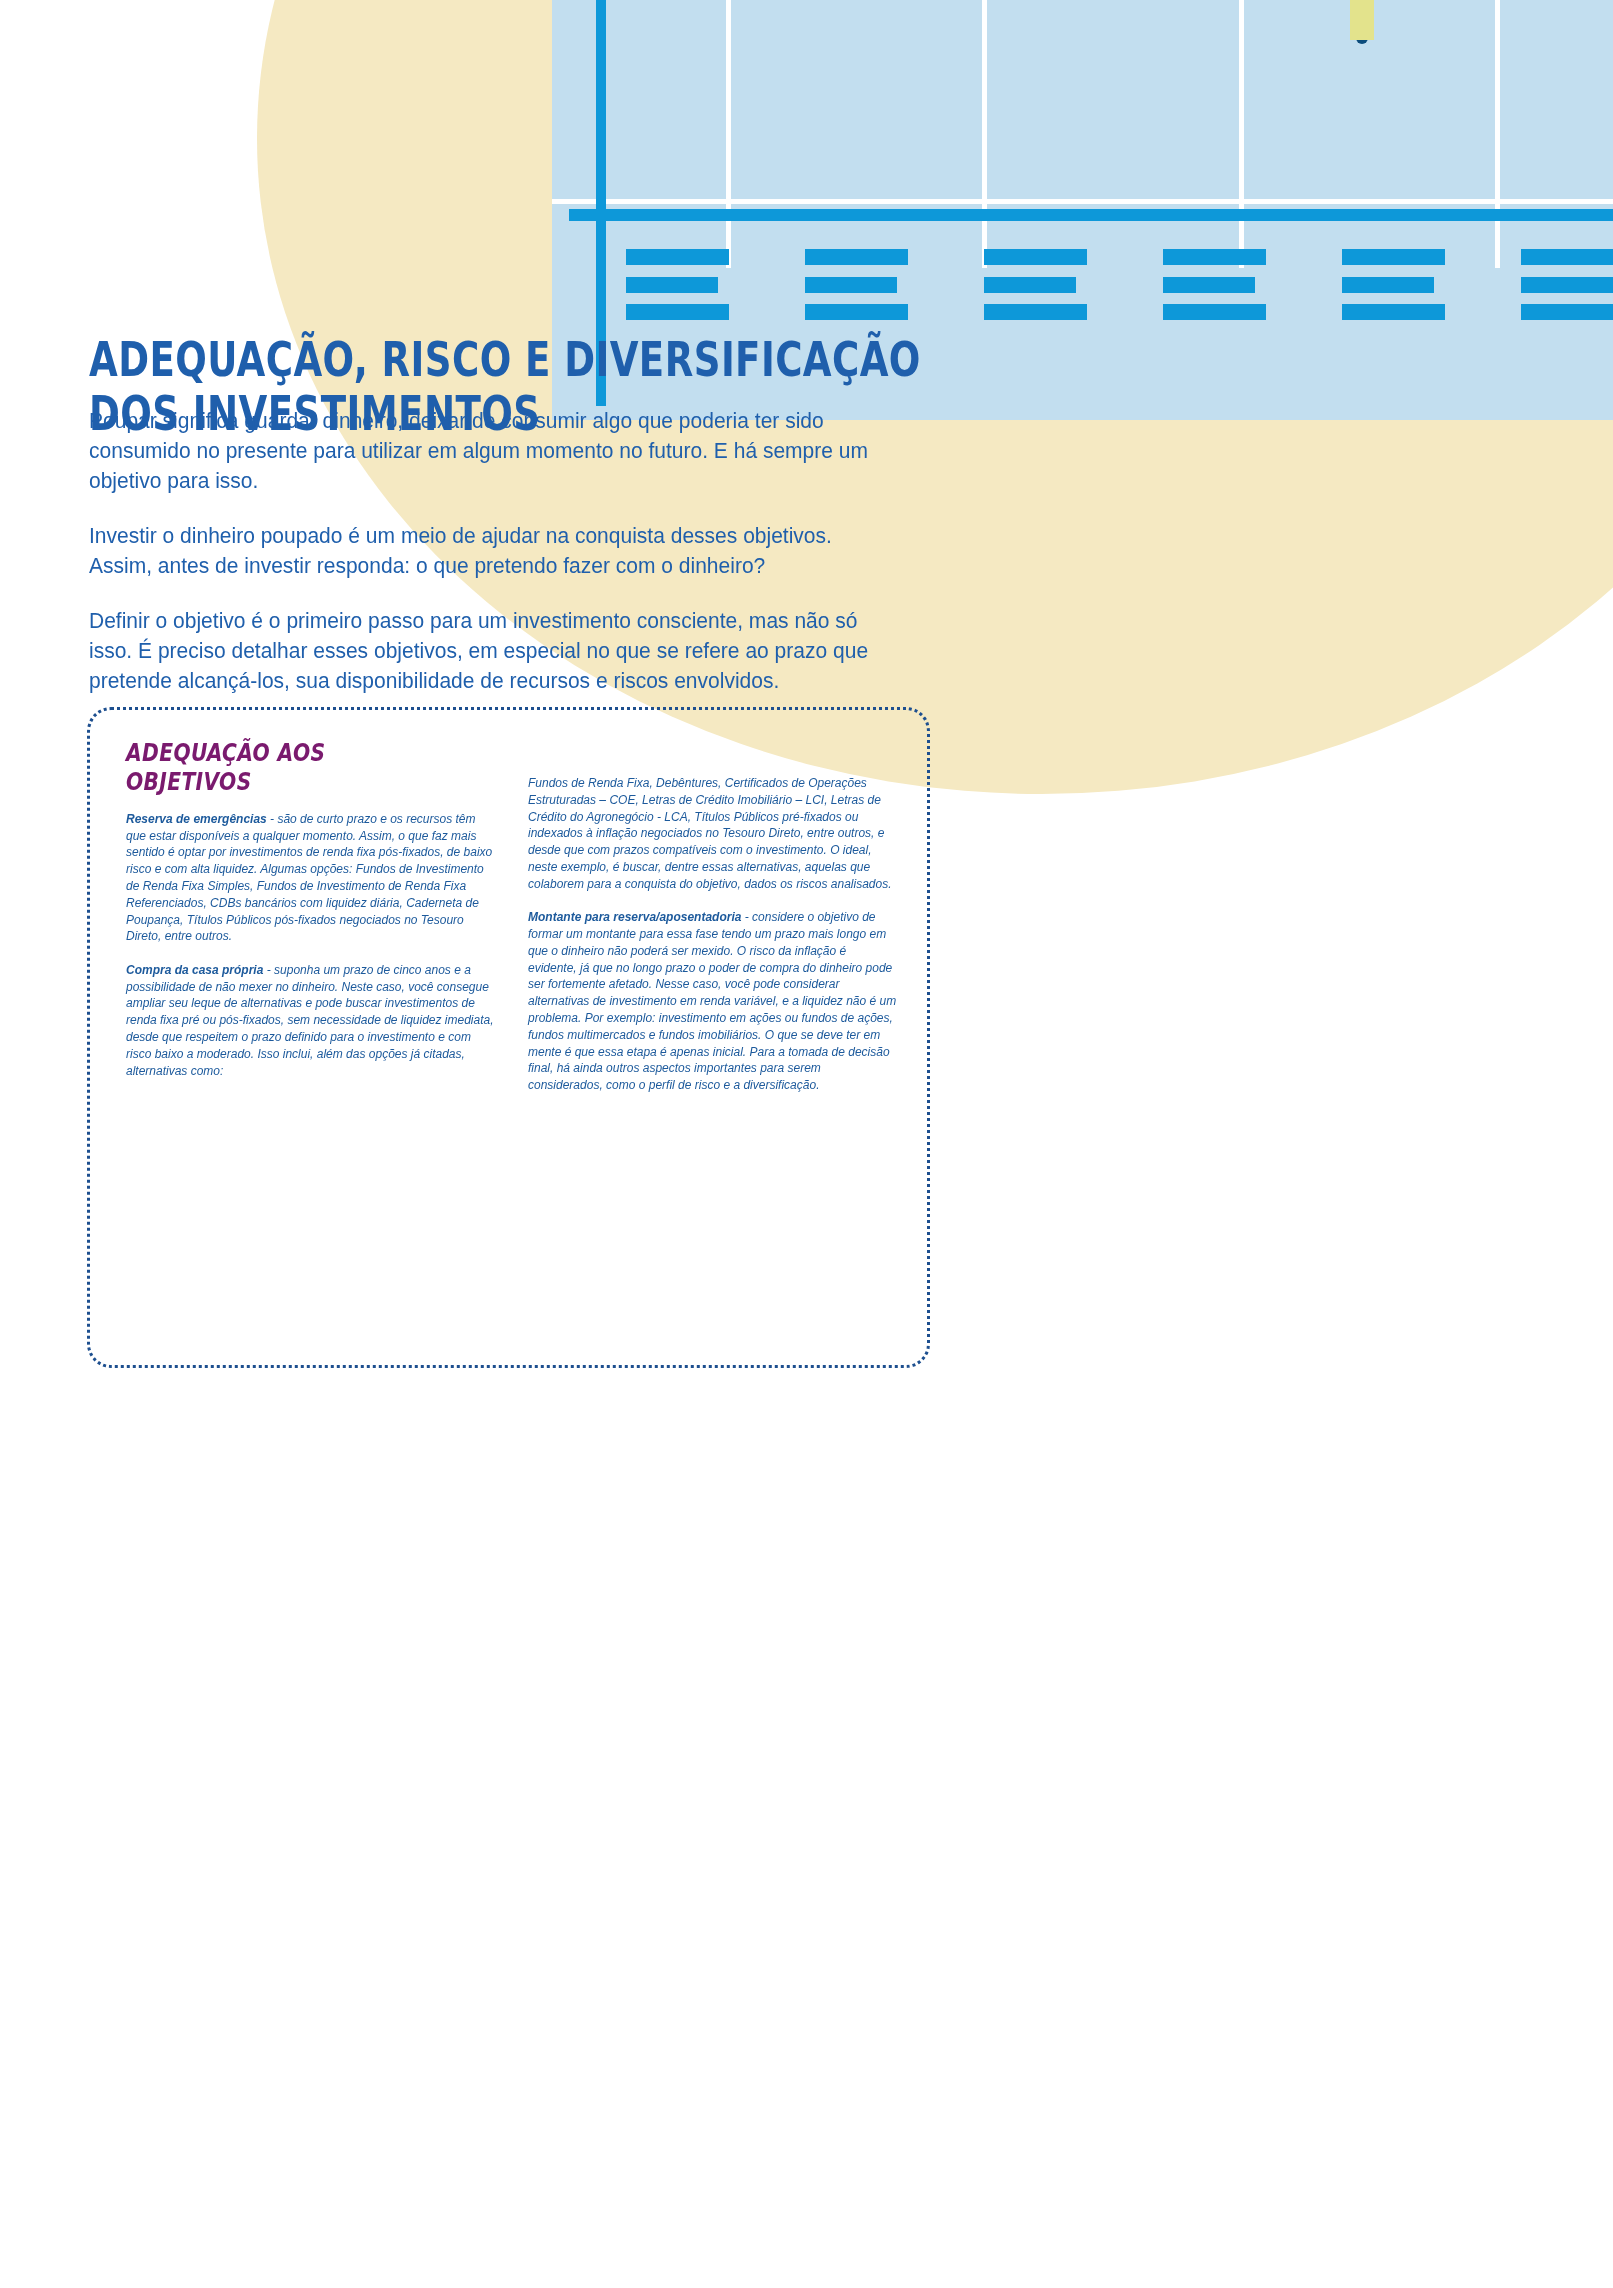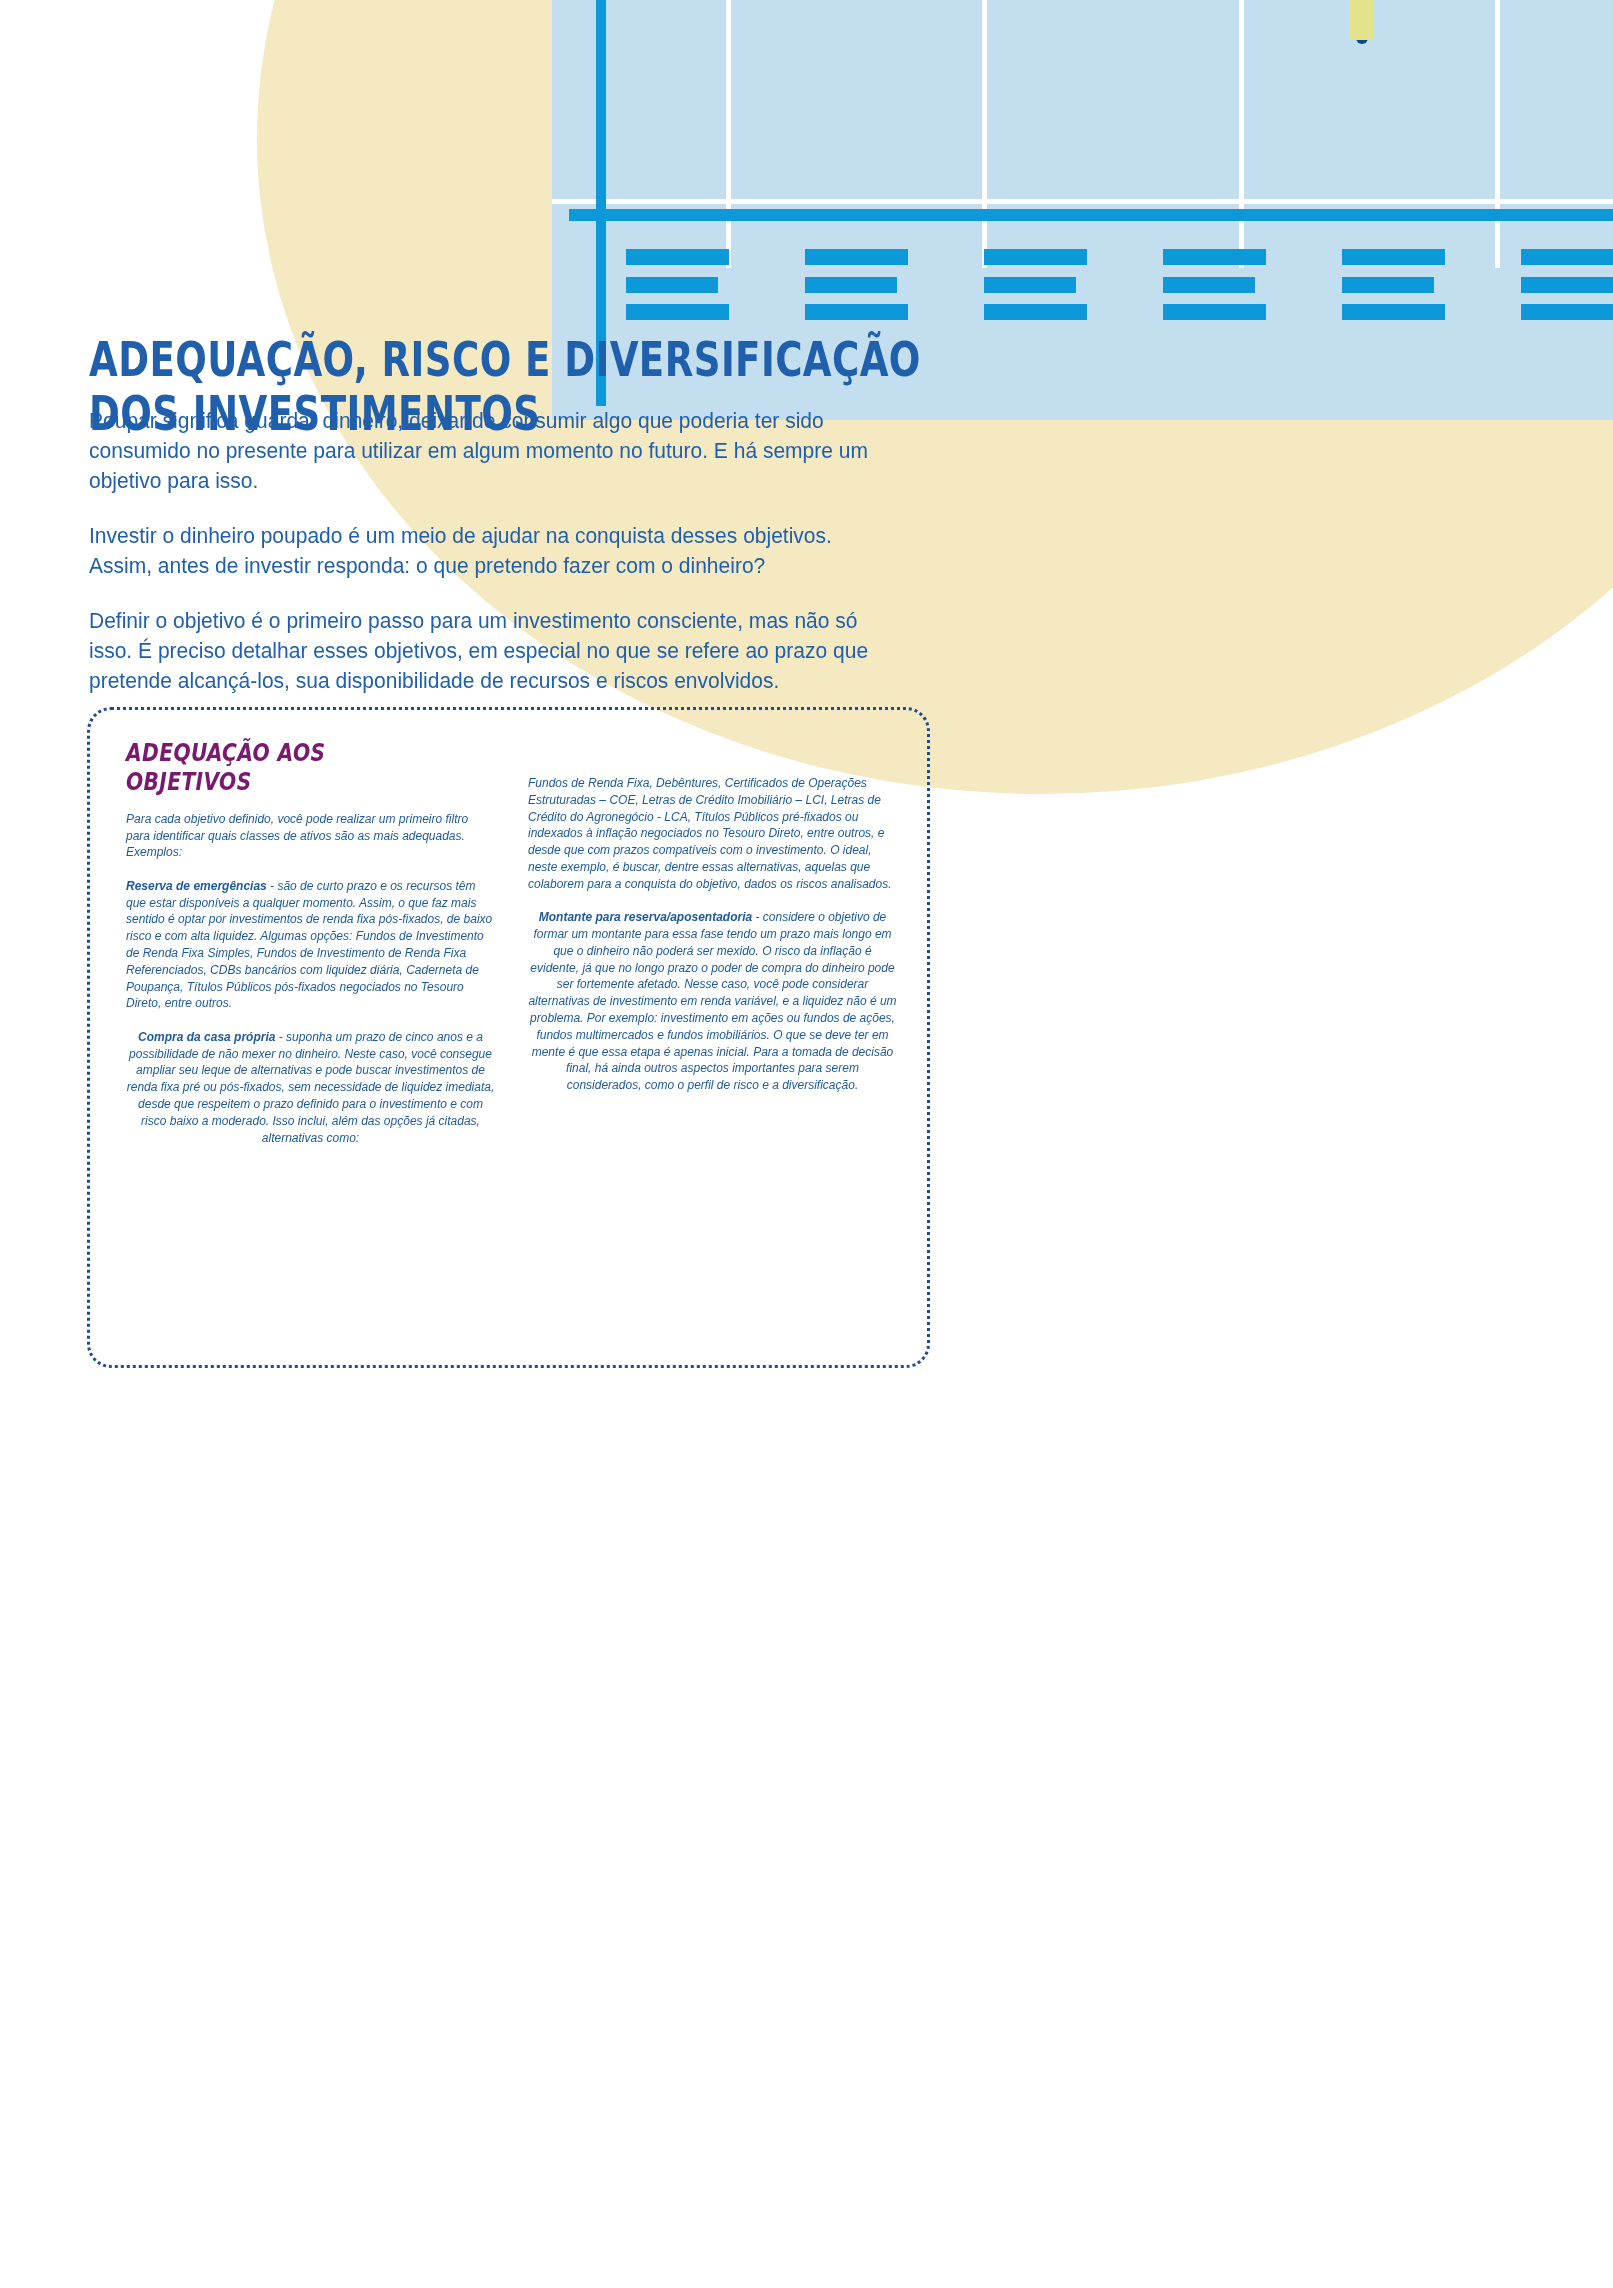--- a/index.html
+++ b/index.html
@@ -154,21 +154,21 @@
     transform: scaleX(0.9);
     transform-origin: left top;
   }
 
   .col p {
     margin: 0 0 16.6px 0;
     color: #1d5a9c;
     font-size: 12px;
     line-height: 1.40;
   }
-  .col p:last-child { margin-bottom: 16px; text-align: center; }
+  .col p:last-child { margin-bottom: 16px; }
   .col p b { font-weight: bold; color: #1d5a9c; }
   .col .spacer-top { margin-top: 37px; }
 </style>
 </head>
 <body>
 
 <div class="beige-circle"></div>
 
 <div class="chart-panel">
 
@@ -235,21 +235,20 @@
     <p>Definir o objetivo é o primeiro passo para um investimento consciente, mas não só isso. É preciso detalhar esses objetivos, em especial no que se refere ao prazo que pretende alcançá-los, sua disponibilidade de recursos e riscos envolvidos.</p>
   </div>
 
   <div class="dotted-box"></div>
 
   <div class="box-cols">
 
     <div class="col">
       <h2 class="box-heading">ADEQUAÇÃO AOS OBJETIVOS</h2>
 
-      <p>Para cada objetivo definido, você pode realizar um primeiro filtro para identificar quais classes de ativos são as mais adequadas. Exemplos:</p>
 
       <p>
         <b>Reserva de emergências</b><span> - são de curto prazo e os recursos têm que estar disponíveis a qualquer momento. Assim, o que faz mais sentido é optar por investimentos de renda fixa pós-fixados, de baixo risco e com alta liquidez. Algumas opções: Fundos de Investimento de Renda Fixa Simples, Fundos de Investimento de Renda Fixa Referenciados, CDBs bancários com liquidez diária, Caderneta de Poupança, Títulos Públicos pós-fixados negociados no Tesouro Direto, entre outros.</span>
       </p>
 
       <p>
         <b>Compra da casa própria</b><span> - suponha um prazo de cinco anos e a possibilidade de não mexer no dinheiro. Neste caso, você consegue ampliar seu leque de alternativas e pode buscar investimentos de renda fixa pré ou pós-fixados, sem necessidade de liquidez imediata, desde que respeitem o prazo definido para o investimento e com risco baixo a moderado. Isso inclui, além das opções já citadas, alternativas como:</span>
       </p>
     </div>
 

